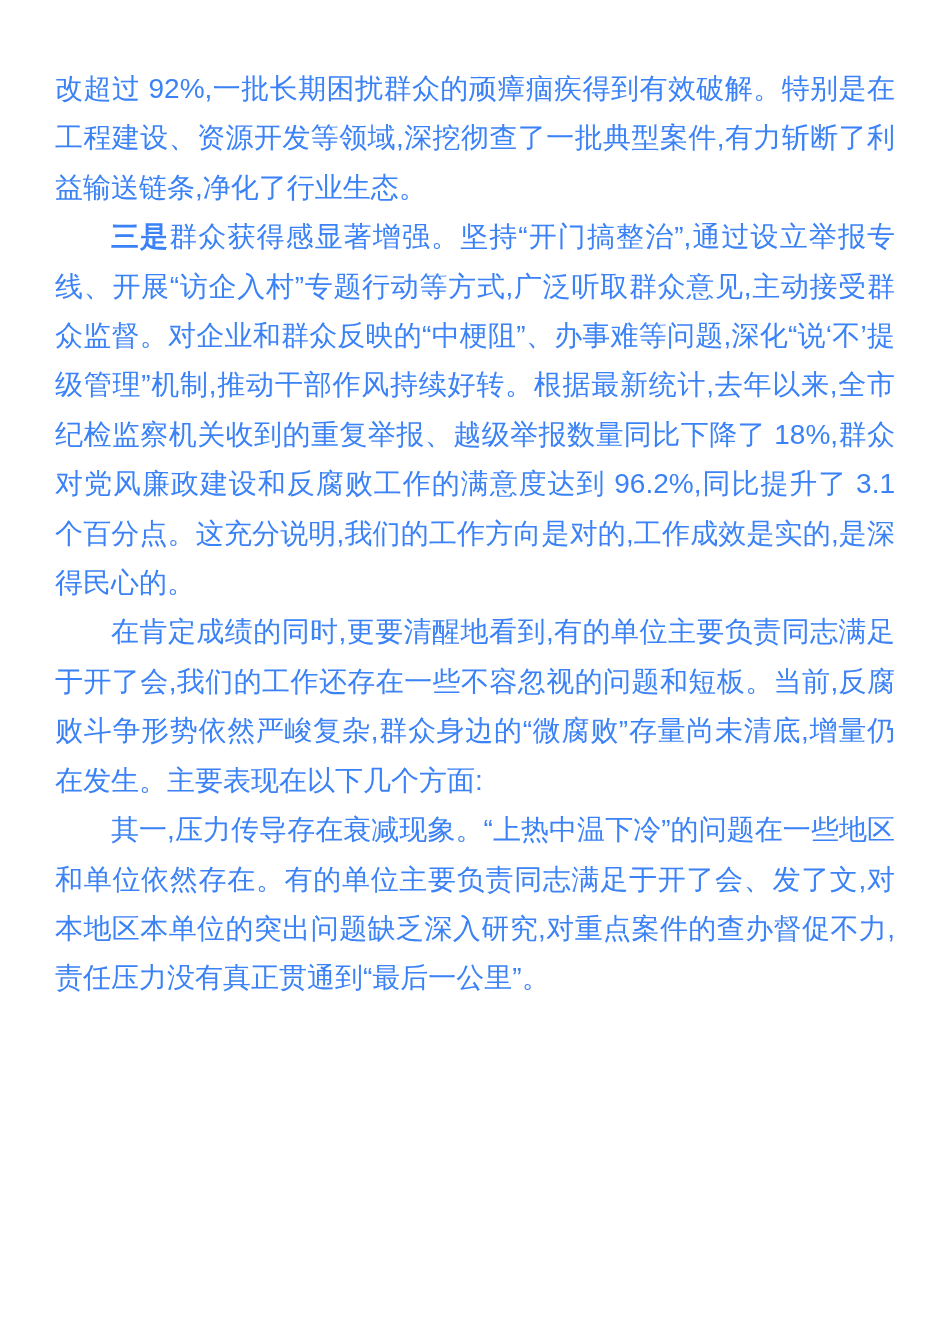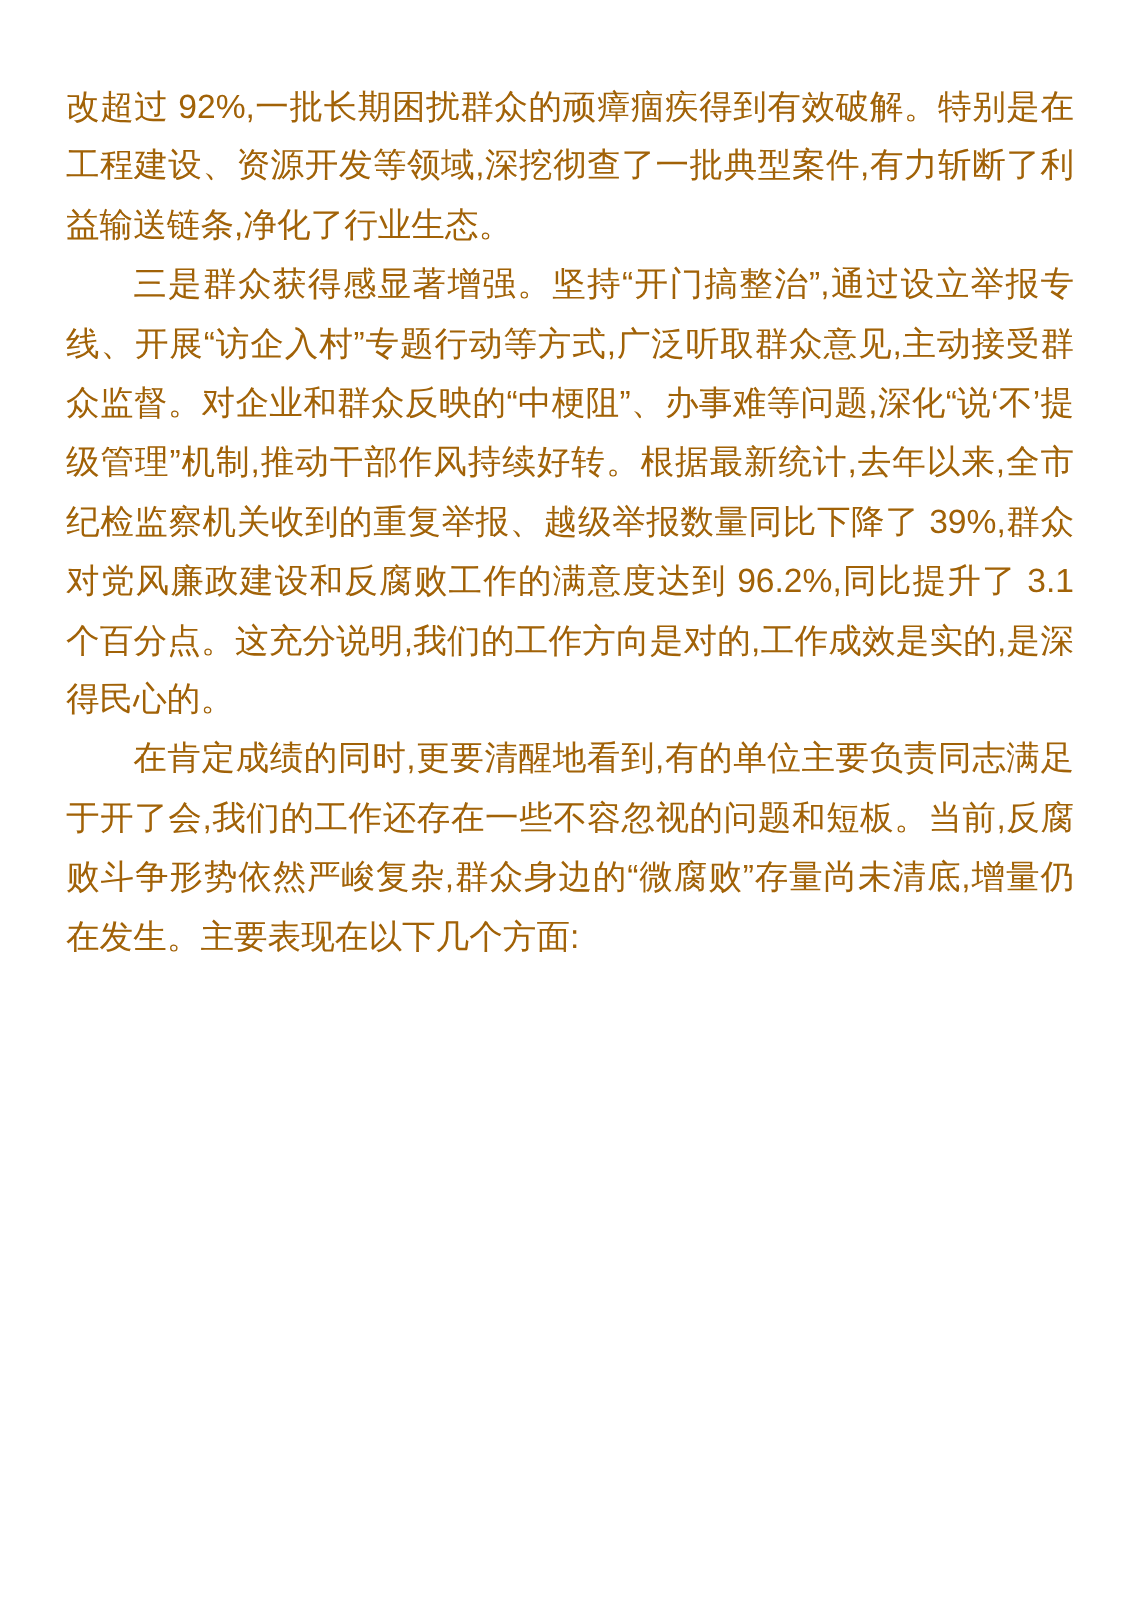--- a/index.html
+++ b/index.html
@@ -21,36 +21,37 @@
     padding: 64px 55px 0 55px;
     background: #ffffff;
   }
   .para {
     margin: 0;
     font-size: 28px;
     line-height: 49.4px;
     text-align: justify;
     text-justify: inter-ideograph;
     word-break: break-all;
-    color: #a16207;
+    color: #3b82f6;
     font-weight: 400;
   }
   .para.indent {
     text-indent: 56px;
   }
   .para b {
-    font-weight: 400;
+    font-weight: 700;
   }
 </style>
 </head>
 <body>
 
 <div class="doc-page">
 
   <p class="para"><span>改超过 92%,一批长期困扰群众的顽瘴痼疾得到有效破解。特别是在工程建设、资源开发等领域,深挖彻查了一批典型案件,有力斩断了利益输送链条,净化了行业生态。</span></p>
 
-  <p class="para indent"><b>三是</b><span>群众获得感显著增强。坚持“开门搞整治”,通过设立举报专线、开展“访企入村”专题行动等方式,广泛听取群众意见,主动接受群众监督。对企业和群众反映的“中梗阻”、办事难等问题,深化“说‘不’提级管理”机制,推动干部作风持续好转。根据最新统计,去年以来,全市纪检监察机关收到的重复举报、越级举报数量同比下降了 39%,群众对党风廉政建设和反腐败工作的满意度达到 96.2%,同比提升了 3.1 个百分点。这充分说明,我们的工作方向是对的,工作成效是实的,是深得民心的。</span></p>
+  <p class="para indent"><b>三是</b><span>群众获得感显著增强。坚持“开门搞整治”,通过设立举报专线、开展“访企入村”专题行动等方式,广泛听取群众意见,主动接受群众监督。对企业和群众反映的“中梗阻”、办事难等问题,深化“说‘不’提级管理”机制,推动干部作风持续好转。根据最新统计,去年以来,全市纪检监察机关收到的重复举报、越级举报数量同比下降了 18%,群众对党风廉政建设和反腐败工作的满意度达到 96.2%,同比提升了 3.1 个百分点。这充分说明,我们的工作方向是对的,工作成效是实的,是深得民心的。</span></p>
 
   <p class="para indent"><span>在肯定成绩的同时,更要清醒地看到,有的单位主要负责同志满足于开了会,我们的工作还存在一些不容忽视的问题和短板。当前,反腐败斗争形势依然严峻复杂,群众身边的“微腐败”存量尚未清底,增量仍在发生。主要表现在以下几个方面:</span></p>
 
+  <p class="para indent"><span>其一,压力传导存在衰减现象。“上热中温下冷”的问题在一些地区和单位依然存在。有的单位主要负责同志满足于开了会、发了文,对本地区本单位的突出问题缺乏深入研究,对重点案件的查办督促不力,责任压力没有真正贯通到“最后一公里”。</span></p>
 
 
 </div>
 
 </body></html>

